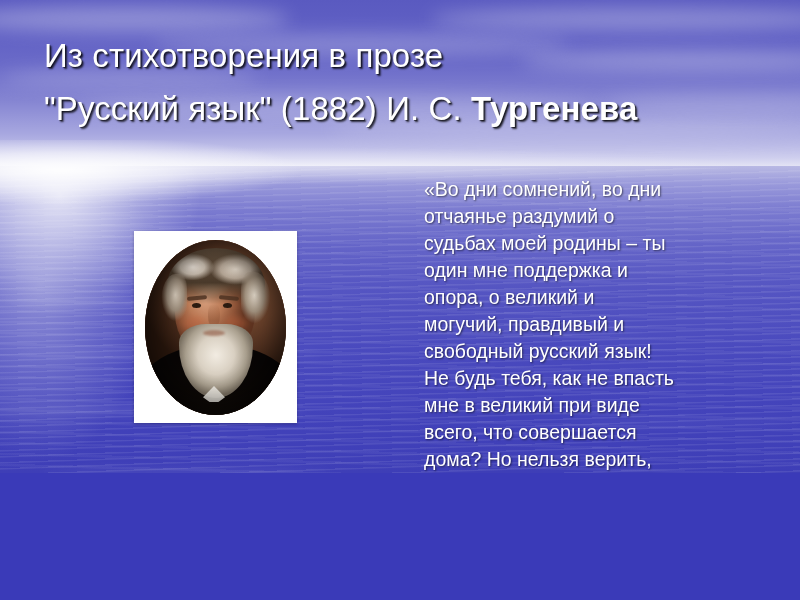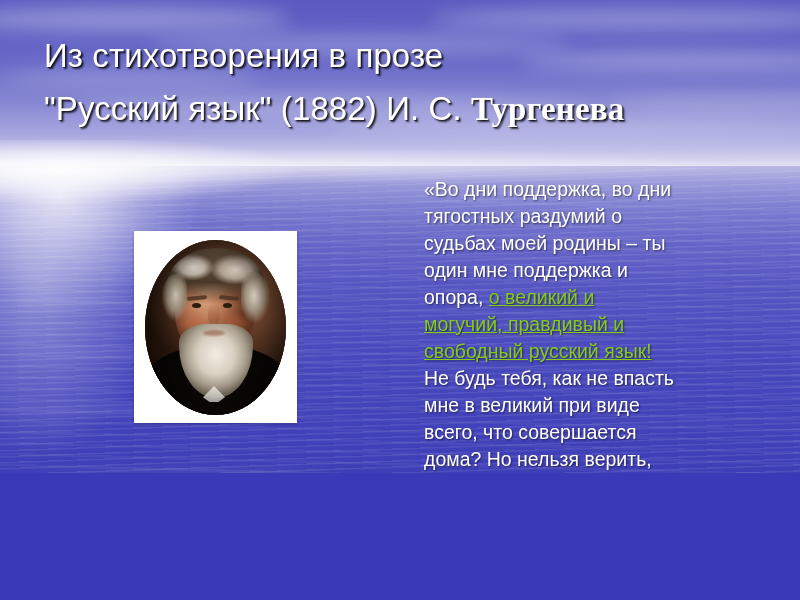--- a/index.html
+++ b/index.html
@@ -104,21 +104,21 @@
 
   
   .title{
     position:absolute;left:44px;top:30px;width:720px;
     color:#ffffff;
     font-size:33px;line-height:1.60;
     letter-spacing:.1px;
     text-shadow:2px 2px 2px rgba(0,0,0,.75), 1px 1px 0 rgba(0,0,0,.45);
     white-space:nowrap;
   }
-  .title .bold{font-weight:bold;font-family:Liberation Serif, serif;}
+  .title .bold{font-weight:bold;}
 
   
   .portrait-card{
     position:absolute;left:134px;top:231px;width:163px;height:192px;
     background:#ffffff;
     box-shadow:0 1px 3px rgba(0,0,0,.25);
   }
   .portrait-oval{
     position:absolute;left:11px;top:9px;width:141px;height:175px;
     border-radius:50%;
@@ -212,21 +212,21 @@
   }
 
   
   .body-text{
     position:absolute;left:424px;top:176px;width:254px;
     color:#ffffff;
     font-size:19.5px;line-height:27px;
     text-align:left;
     text-shadow:1px 1px 2px rgba(0,0,0,.55);
   }
-  .hl{color:#84cc16;text-decoration:underline;}
+  .hl{color:#ffffff;}
 
   
   .watermark{
     position:absolute;left:610px;top:533px;
     display:flex;align-items:center;gap:9px;
   }
   .wm-icon{width:42px;height:42px;display:block;}
   .wm-text{
     color:#dcdce8;font-size:36px;line-height:1;font-weight:300;
     letter-spacing:.2px;
@@ -285,21 +285,21 @@
       <div class="pt-eye l"></div>
       <div class="pt-eye r"></div>
       <div class="pt-nose"></div>
       <div class="pt-beard"></div>
       <div class="pt-mouth"></div>
       <div class="pt-collar"></div>
       <div class="pt-vig"></div>
     </div>
   </div>
 
-  <div class="body-text"><span>    «Во дни поддержка, во дни тягостных раздумий о судьбах моей родины – ты один мне поддержка и опора, </span><span class="hl">о великий и могучий, правдивый и свободный русский язык!</span><span> Не будь тебя, как не впасть мне в великий при виде всего, что совершается дома? Но нельзя верить, чтобы такой язык не был дан великому народу!»</span></div>
+  <div class="body-text"><span>    «Во дни сомнений, во дни отчаянье раздумий о судьбах моей родины – ты один мне поддержка и опора, </span><span class="hl">о великий и могучий, правдивый и свободный русский язык!</span><span> Не будь тебя, как не впасть мне в великий при виде всего, что совершается дома? Но нельзя верить, чтобы такой язык не был дан великому народу!»</span></div>
 
   <div class="watermark">
     <span>
       <svg class="wm-icon" viewBox="0 0 44 44" fill="none" stroke="#dcdce8" stroke-width="2.2" stroke-linecap="round" stroke-linejoin="round">
         <rect x="11" y="9" width="25" height="20" rx="1.2"></rect>
         <path d="M11 13 h25"></path>
         <path d="M11 9 C7 9 5 11 5 13 C5 15 7 16.5 9 16"></path>
         <path d="M23.5 29 V34"></path>
         <path d="M15 39 L23.5 34 L32 39"></path>
         <path d="M17 25 V20.5"></path>

